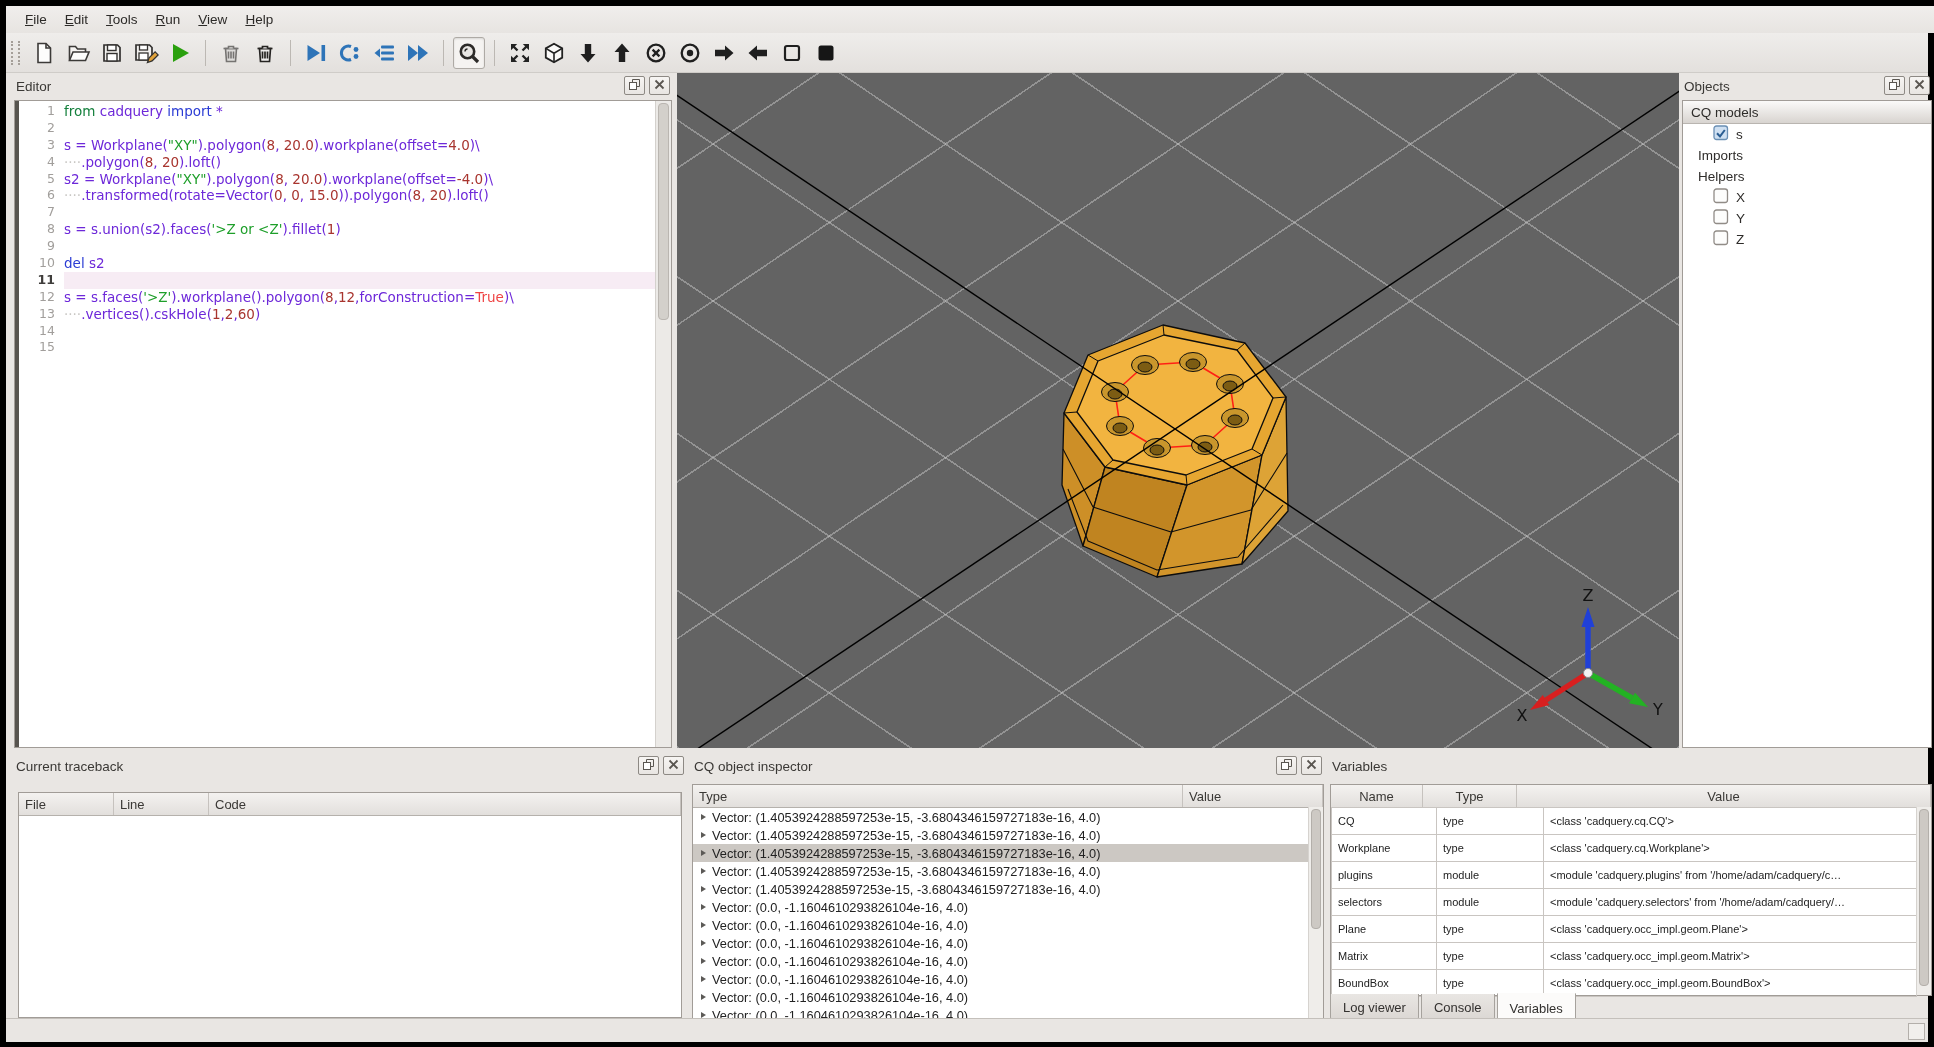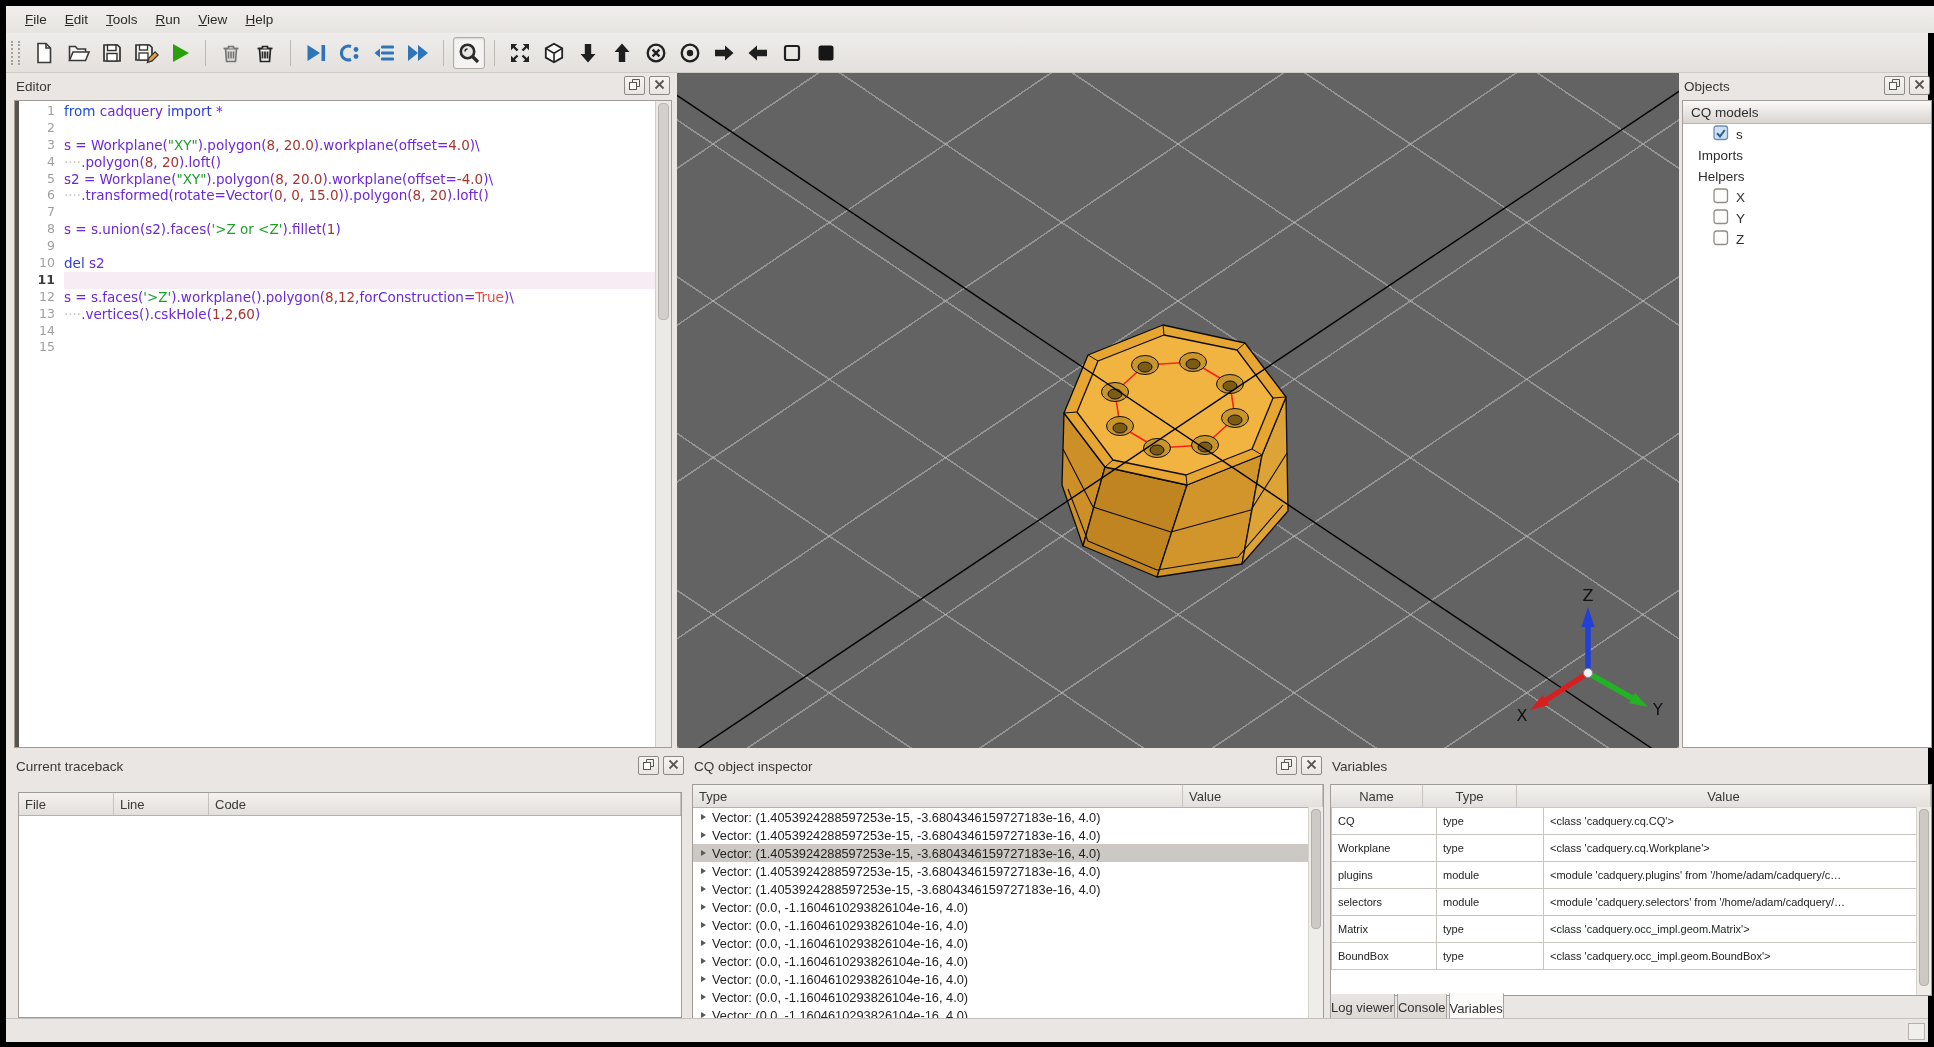--- a/index.html
+++ b/index.html
@@ -33,21 +33,21 @@
   .ed-strip{position:absolute;left:0;top:0;bottom:0;width:4px;background:#57544f;}
   .ed-scroll{position:absolute;right:0;top:0;bottom:0;width:15px;background:#eceae7;border-left:1px solid #d4d1cd;}
   .ed-thumb{position:absolute;left:2px;right:2px;top:2px;height:215px;background:#d3d0cb;border:1px solid #bab6b1;border-radius:4px;}
   .code{position:absolute;left:4px;top:2px;right:16px;bottom:2px;overflow:hidden;
         font-family:"DejaVu Sans","Liberation Sans",sans-serif;font-size:13.5px;line-height:16.9px;}
   .code-line{display:flex;height:16.9px;white-space:pre;}
   .gut{width:36px;flex:0 0 36px;text-align:right;padding-right:9px;color:#a19e9b;font-size:12.5px;}
   .ctext{flex:1;}
   .code-line.cur .ctext{background:#f7ecf4;}
   .code-line.cur .gut{color:#3f3d3b;font-weight:bold;}
-  .tk-p{color:#6d28d9}.tk-kg{color:#1d4ed8}.tk-kb{color:#2b3cd4}.tk-s{color:#1e9f2a}
+  .tk-p{color:#6d28d9}.tk-kg{color:#15803d}.tk-kb{color:#2b3cd4}.tk-s{color:#1e9f2a}
   .tk-n{color:#a8342e}.tk-bt{color:#ef4444}.tk-ws{color:#c9c7c4}
 
   
   .viewport{position:absolute;left:671px;top:67px;width:1002px;height:675px;background-color:#636363;
     background-image:
       repeating-linear-gradient(34deg, rgba(205,205,205,.45) 0 1.6px, transparent 1.6px 130px),
       repeating-linear-gradient(-34deg, rgba(205,205,205,.45) 0 1.6px, transparent 1.6px 130px);}
   .viewport svg{position:absolute;left:0;top:0;}
 
   
@@ -65,21 +65,21 @@
   .insp-row{height:18px;display:flex;align-items:center;font-size:12.8px;color:#222;padding-left:8px;gap:6px;white-space:nowrap;}
   .insp-row.sel{background:#ccc8c3;}
   .tri{width:0;height:0;border-left:5px solid #5c5a57;border-top:3.5px solid transparent;border-bottom:3.5px solid transparent;flex:0 0 auto;}
   .vscroll{position:absolute;top:22px;bottom:0;right:0;width:14px;background:#efedea;border-left:1px solid #d6d3cf;}
   .vthumb{position:absolute;left:2px;right:2px;background:#cdc9c4;border:1px solid #b3afaa;border-radius:4px;}
   .vars-table{position:absolute;left:0;right:14px;top:22px;bottom:0;border-collapse:collapse;width:calc(100% - 14px);}
   .vars-table td{border:1px solid #c9c5c1;font-size:11px;padding:0 6px;height:26px;color:#222;white-space:nowrap;overflow:hidden;}
 
   
   .tabbar{position:absolute;display:flex;gap:2px;}
-  .tab{height:26px;display:flex;align-items:center;padding:0 0;font-size:13px;border:1px solid #a6a29d;
+  .tab{height:26px;display:flex;align-items:center;padding:0 12px;font-size:13px;border:1px solid #a6a29d;
        border-top:none;border-radius:0 0 4px 4px;background:linear-gradient(#e9e6e3,#dbd7d3);color:#33312f;}
   .tab.active{background:#fcfbfa;height:28px;margin-top:-1px;border-top:1px solid #fcfbfa;}
 
   
   .statusbar{position:absolute;left:0;right:0;top:1012px;height:23px;border-top:1px solid #c4c0bb;background:#e9e6e3;}
   .grip{position:absolute;right:3px;top:4px;width:15px;height:15px;border:1px solid #b3afaa;background:#f1efec;}
 </style>
 </head>
 <body>
 
@@ -619,20 +619,25 @@
                 <td style="width: 92px;">plugins</td>
                 <td style="width: 94px;">module</td>
                 <td style="width: auto;">&lt;module 'cadquery.plugins' from '/home/adam/cadquery/c…</td>
               </tr>
               <tr>
                 <td style="width: 92px;">selectors</td>
                 <td style="width: 94px;">module</td>
                 <td style="width: auto;">&lt;module 'cadquery.selectors' from '/home/adam/cadquery/…</td>
               </tr>
               <tr>
+                <td style="width: 92px;">Plane</td>
+                <td style="width: 94px;">type</td>
+                <td style="width: auto;">&lt;class 'cadquery.occ_impl.geom.Plane'&gt;</td>
+              </tr>
+              <tr>
                 <td style="width: 92px;">Matrix</td>
                 <td style="width: 94px;">type</td>
                 <td style="width: auto;">&lt;class 'cadquery.occ_impl.geom.Matrix'&gt;</td>
               </tr>
               <tr>
                 <td style="width: 92px;">BoundBox</td>
                 <td style="width: 94px;">type</td>
                 <td style="width: auto;">&lt;class 'cadquery.occ_impl.geom.BoundBox'&gt;</td>
               </tr>
             </tbody>

